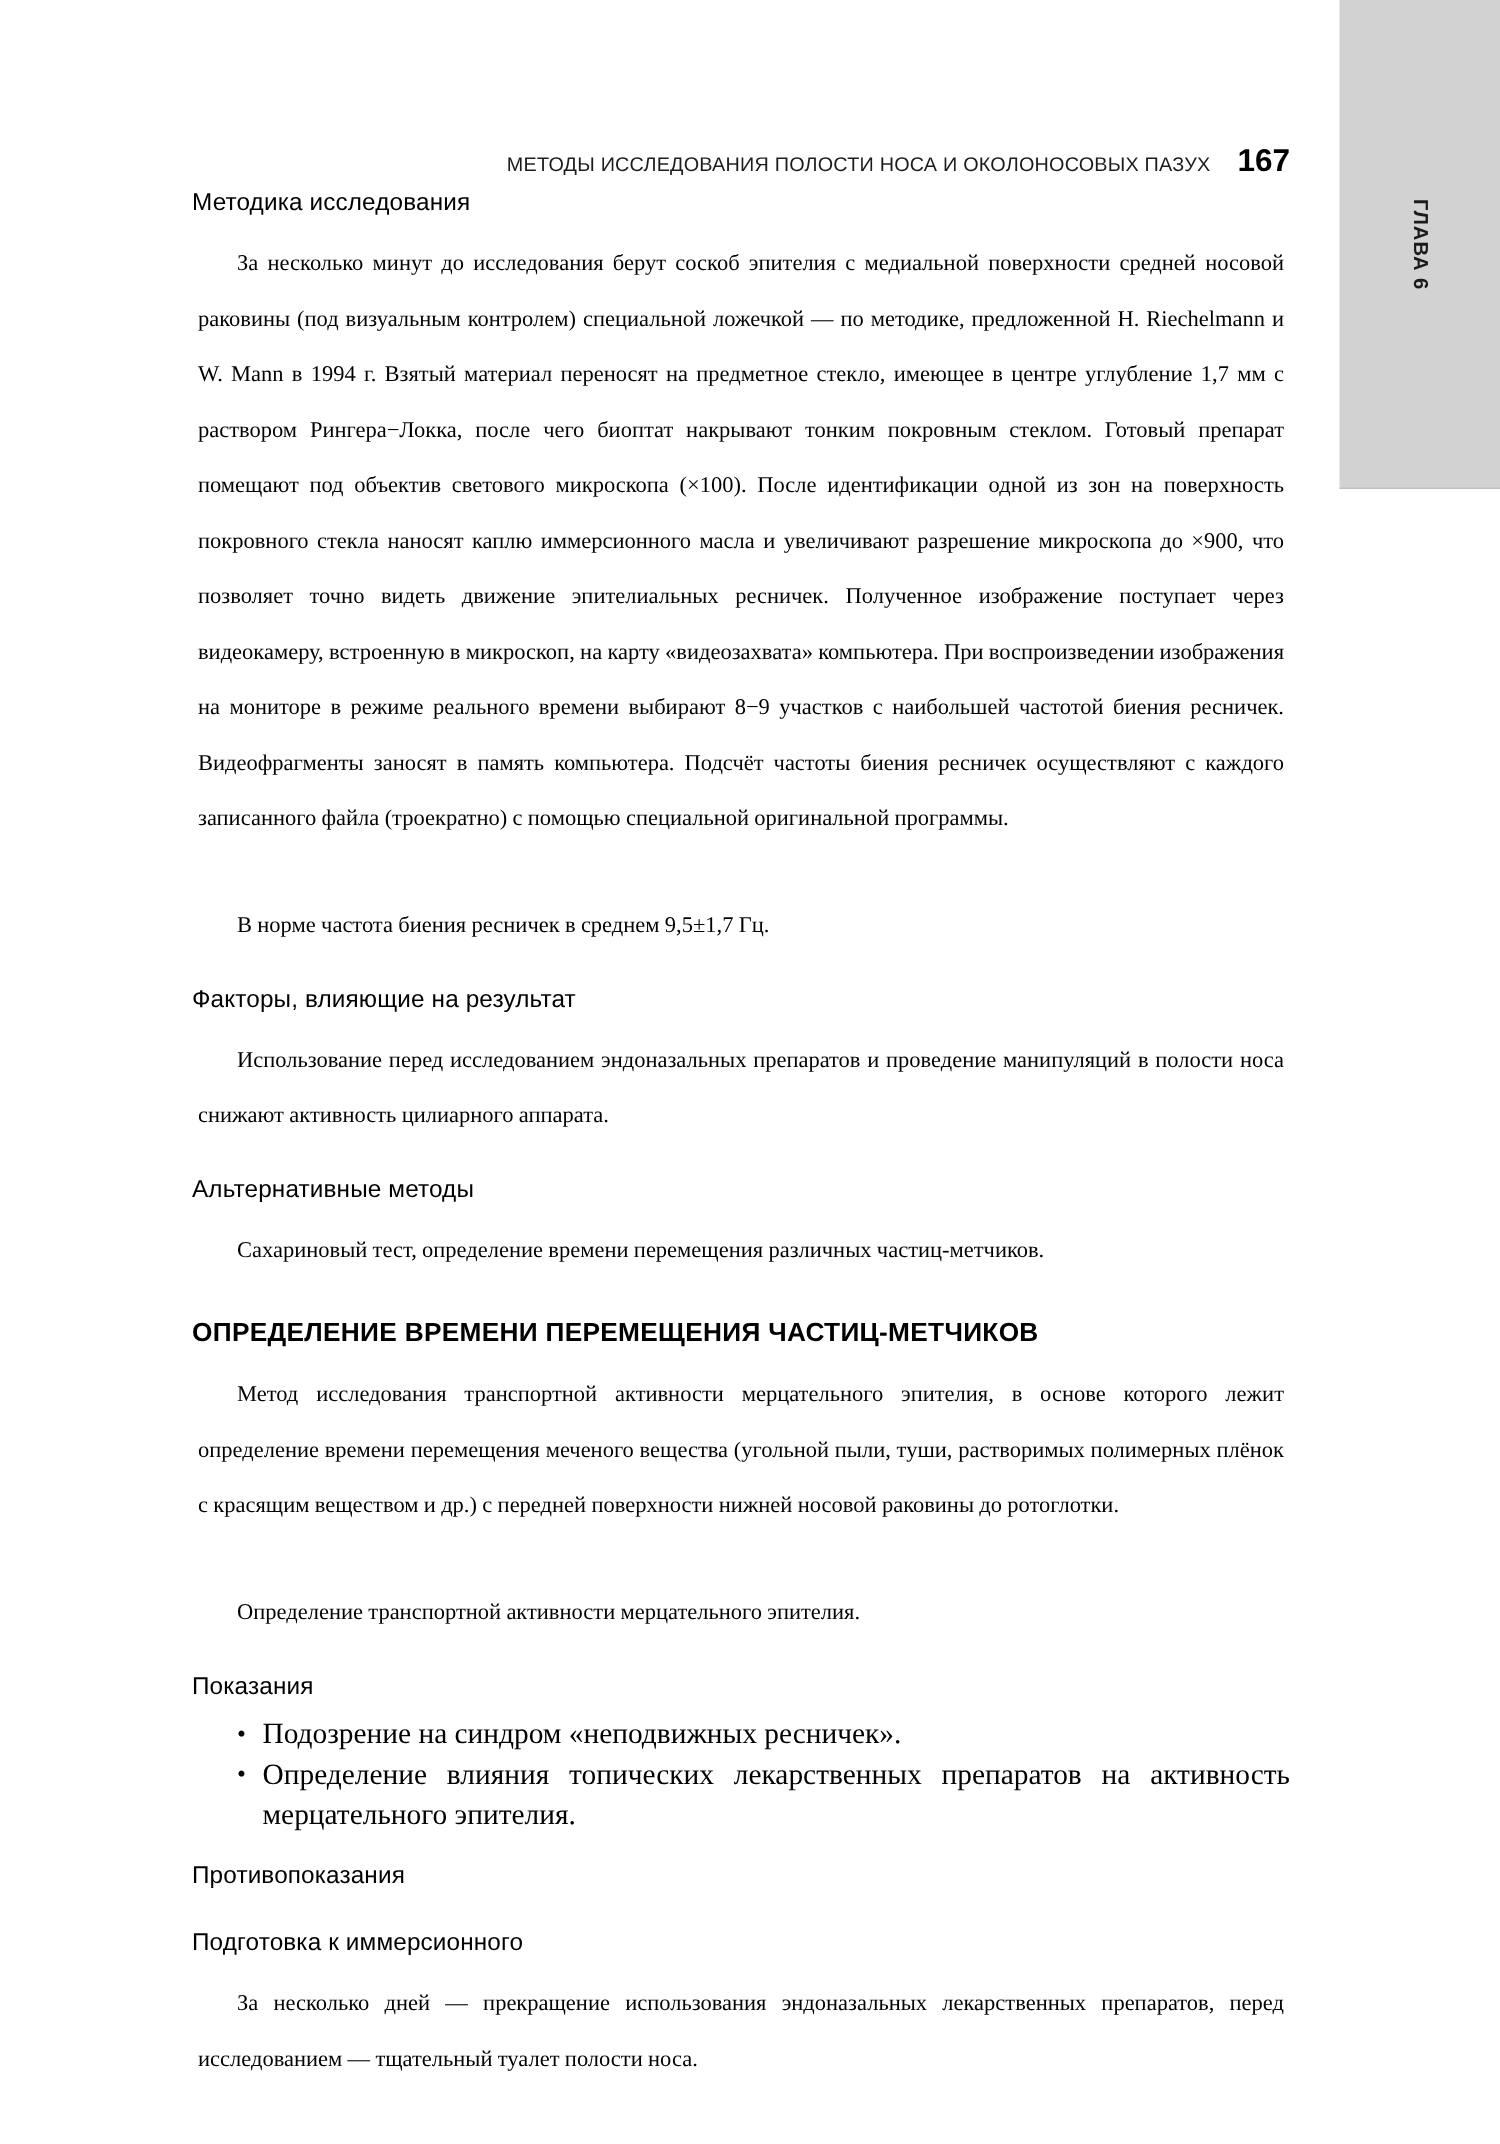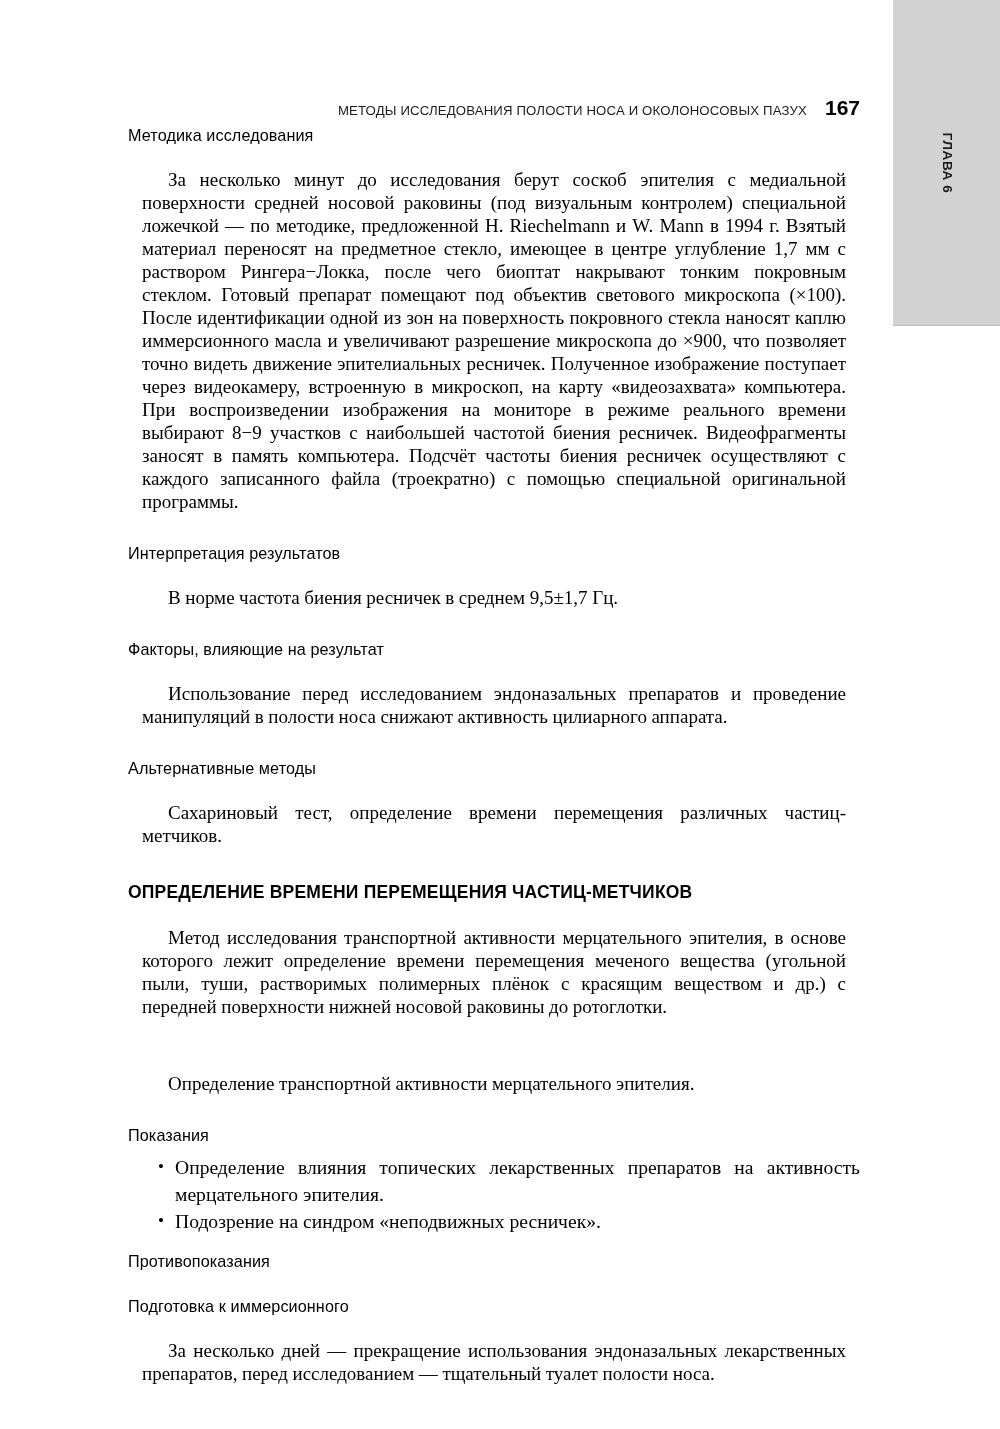--- a/index.html
+++ b/index.html
@@ -87,24 +87,24 @@
     padding: 0;
     font-family: "Liberation Sans Narrow", "Liberation Sans", sans-serif;
     font-weight: 400;
     font-size: 16.2px;
     letter-spacing: 0.1px;
     color: #000000;
   }
 
   
   p.body {
-    margin: 14px;
-    padding: 0;
-    font-size: 19px;
-    line-height: 23px;
+    margin: 4px;
+    padding: 0;
+    font-size: 15px;
+    line-height: 37px;
     text-align: justify;
     text-indent: 26px;
     hyphens: manual;
     word-spacing: -0.2px;
   }
 
   
   .sp-h-after  { height: 9px; }   
   .sp-p-after  { height: 17px; }  
   .sp-big      { height: 21px; }
@@ -147,21 +147,20 @@
       <span class="running-head-title">МЕТОДЫ ИССЛЕДОВАНИЯ ПОЛОСТИ НОСА И ОКОЛОНОСОВЫХ ПАЗУХ</span>
       <span class="running-head-page">167</span>
     </div>
 
     <h3 class="sub-title">Методика исследования</h3>
     <div class="sp-h-after"></div>
     <p class="body">За несколько минут до исследования берут соскоб эпителия с медиальной поверхности средней носовой раковины (под визуальным контролем) специальной ложечкой — по методике, предложенной H. Riechelmann и W. Mann в 1994 г. Взятый материал переносят на предметное стекло, имеющее в центре углубление 1,7 мм с раствором Рингера−Локка, после чего биоптат накрывают тонким покровным стеклом. Готовый препарат помещают под объектив светового микроскопа (×100). После идентификации одной из зон на поверхность покровного стекла наносят каплю иммерсионного масла и увеличивают разрешение микроскопа до ×900, что позволяет точно видеть движение эпителиальных ресничек. Полученное изображение поступает через видеокамеру, встроенную в микроскоп, на карту «видеозахвата» компьютера. При воспроизведении изображения на мониторе в режиме реального времени выбирают 8−9 участков с наибольшей частотой биения ресничек. Видеофрагменты заносят в память компьютера. Подсчёт частоты биения ресничек осуществляют с каждого записанного файла (троекратно) с помощью специальной оригинальной программы.</p>
 
     <div class="sp-p-after"></div>
 
-    <h3 class="sub-title">Интерпретация результатов</h3>
     <div class="sp-h-after"></div>
     <p class="body">В норме частота биения ресничек в среднем 9,5±1,7 Гц.</p>
 
     <div class="sp-p-after"></div>
 
     <h3 class="sub-title">Факторы, влияющие на результат</h3>
     <div class="sp-h-after"></div>
     <p class="body">Использование перед исследованием эндоназальных препаратов и проведение манипуляций в полости носа снижают активность цилиарного аппарата.</p>
 
     <div class="sp-p-after"></div>
@@ -179,22 +178,22 @@
     <div class="sp-p-after"></div>
 
     <div class="sp-h-after"></div>
     <p class="body">Определение транспортной активности мерцательного эпителия.</p>
 
     <div class="sp-p-after"></div>
 
     <h3 class="sub-title">Показания</h3>
     <div class="sp-h-after"></div>
     <ul class="bullets">
+      <li>Подозрение на синдром «неподвижных ресничек».</li>
       <li>Определение влияния топических лекарственных препаратов на активность мерцательного эпителия.</li>
-      <li>Подозрение на синдром «неподвижных ресничек».</li>
     </ul>
 
     <div class="sp-p-after"></div>
 
     <h3 class="sub-title">Противопоказания</h3>
     <div class="sp-h-after"></div>
     <ul class="bullets">
     </ul>
 
     <div class="sp-p-after"></div>

